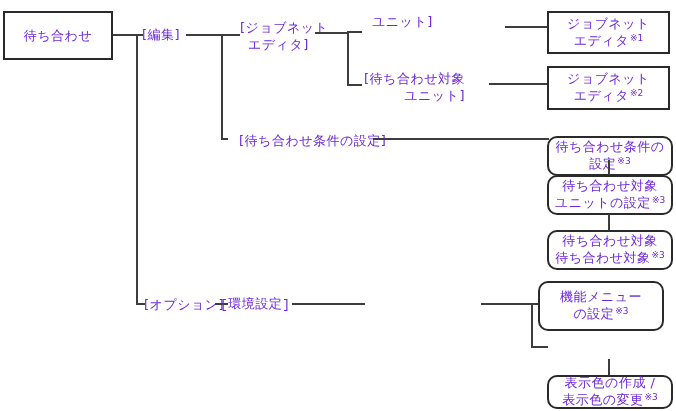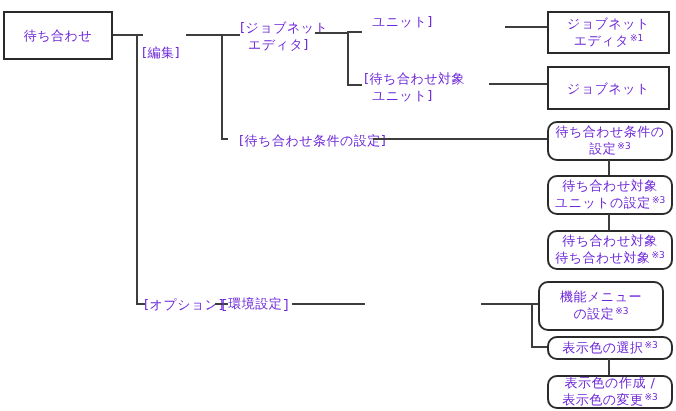--- a/index.html
+++ b/index.html
@@ -46,21 +46,21 @@
 
 <div class="canvas">
 
   <div class="box" style="left:3px;top:3px;width:110px;height:49px;">
     <div>待ち合わせ</div>
   </div>
 
   <div class="hl" style="left:113px;top:26px;width:30px;"></div>
   <div class="vl" style="left:136px;top:26px;height:271px;"></div>
 
-  <div class="lbl" style="left:142px;top:36px;">[編集]</div>
+  <div class="lbl" style="left:142px;top:18px;">[編集]</div>
   <div class="hl" style="left:186px;top:26px;width:37px;"></div>
   <div class="vl" style="left:221px;top:26px;height:106px;"></div>
   <div class="hl" style="left:221px;top:26px;width:19px;"></div>
 
   <div class="lbl" style="left:240px;top:11px;">
     <div>[ジョブネット</div>
     <div class="pl8">エディタ]</div>
   </div>
   <div class="hl" style="left:315px;top:24px;width:34px;"></div>
   <div class="vl" style="left:347px;top:24px;height:54px;"></div>
@@ -70,35 +70,36 @@
   <div class="lbl" style="left:364px;top:5px;">
     <div class="pl8">ユニット]</div>
   </div>
   <div class="hl" style="left:505px;top:18px;width:44px;"></div>
 
   <div class="box" style="left:547px;top:3px;width:123px;height:43px;">
     <div>ジョブネット</div>
     <div><span>エディタ</span><span class="sup">※1</span></div>
   </div>
 
-  <div class="lbl" style="left:364px;top:62px;">
+  <div class="lbl" style="left:364px;top:62px;text-align:right;">
     <div>[待ち合わせ対象</div>
     <div class="pl8">ユニット]</div>
   </div>
   <div class="hl" style="left:489px;top:75px;width:60px;"></div>
 
   <div class="box" style="left:547px;top:58px;width:123px;height:44px;">
     <div>ジョブネット</div>
+    <div><span>エディタ</span><span class="sup">※2</span></div>
   </div>
 
   <div class="hl" style="left:221px;top:130px;width:7px;"></div>
   <div class="lbl" style="left:239px;top:124px;text-align:right;">[待ち合わせ条件の設定]</div>
   <div class="hl" style="left:373px;top:130px;width:176px;"></div>
 
-  <div class="box rbox" style="left:547px;top:113px;width:126px;height:40px;">
+  <div class="box rbox" style="left:547px;top:128px;width:126px;height:40px;">
     <div>待ち合わせ条件の</div>
     <div><span>設定</span><span class="sup">※3</span></div>
   </div>
   <div class="vl" style="left:608px;top:152px;height:16px;"></div>
 
   <div class="box rbox" style="left:547px;top:167px;width:126px;height:40px;">
     <div>待ち合わせ対象</div>
     <div><span>ユニットの設定</span><span class="sup">※3</span></div>
   </div>
   <div class="vl" style="left:608px;top:206px;height:17px;"></div>
@@ -116,23 +117,20 @@
 
   <div class="hl" style="left:481px;top:295px;width:68px;"></div>
   <div class="vl" style="left:531px;top:295px;height:45px;"></div>
   <div class="hl" style="left:531px;top:338px;width:17px;"></div>
 
   <div class="box rbox" style="left:538px;top:273px;width:126px;height:50px;">
     <div>機能メニュー</div>
     <div><span>の設定</span><span class="sup">※3</span></div>
   </div>
 
-  <div class="box rbox" style="left:547px;top:328px;width:126px;height:24px;">
-    <div><span>表示色の選択</span><span class="sup">※3</span></div>
-  </div>
   <div class="vl" style="left:608px;top:351px;height:17px;"></div>
 
   <div class="box rbox" style="left:547px;top:367px;width:126px;height:34px;">
     <div>表示色の作成 /</div>
     <div><span>表示色の変更</span><span class="sup">※3</span></div>
   </div>
 
 </div>
 
 </body></html>

